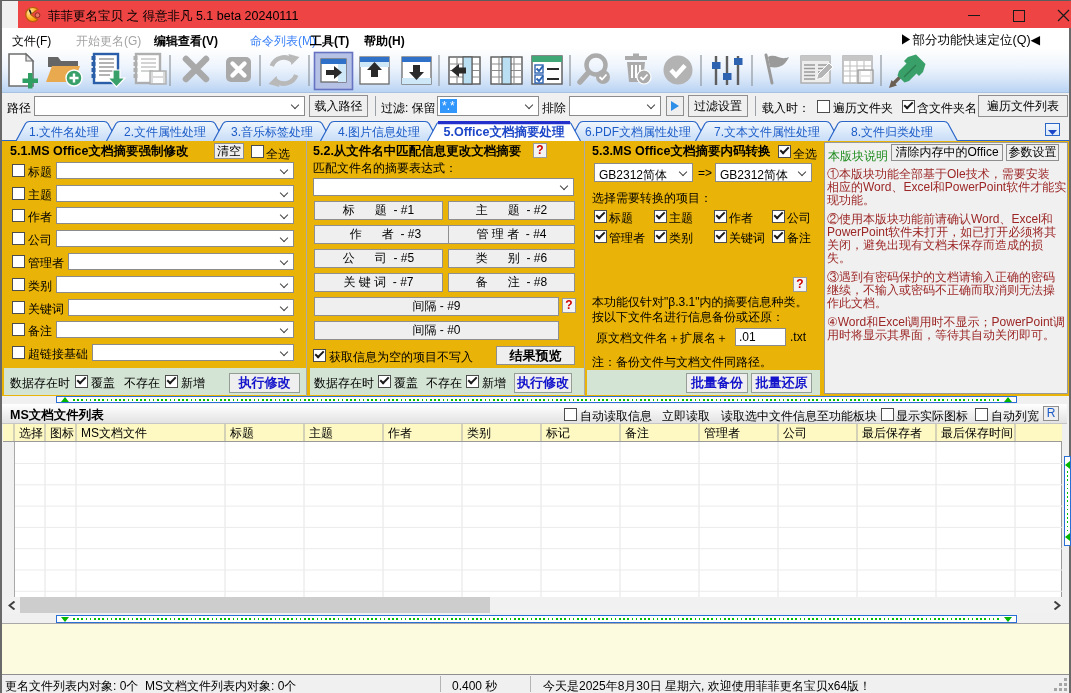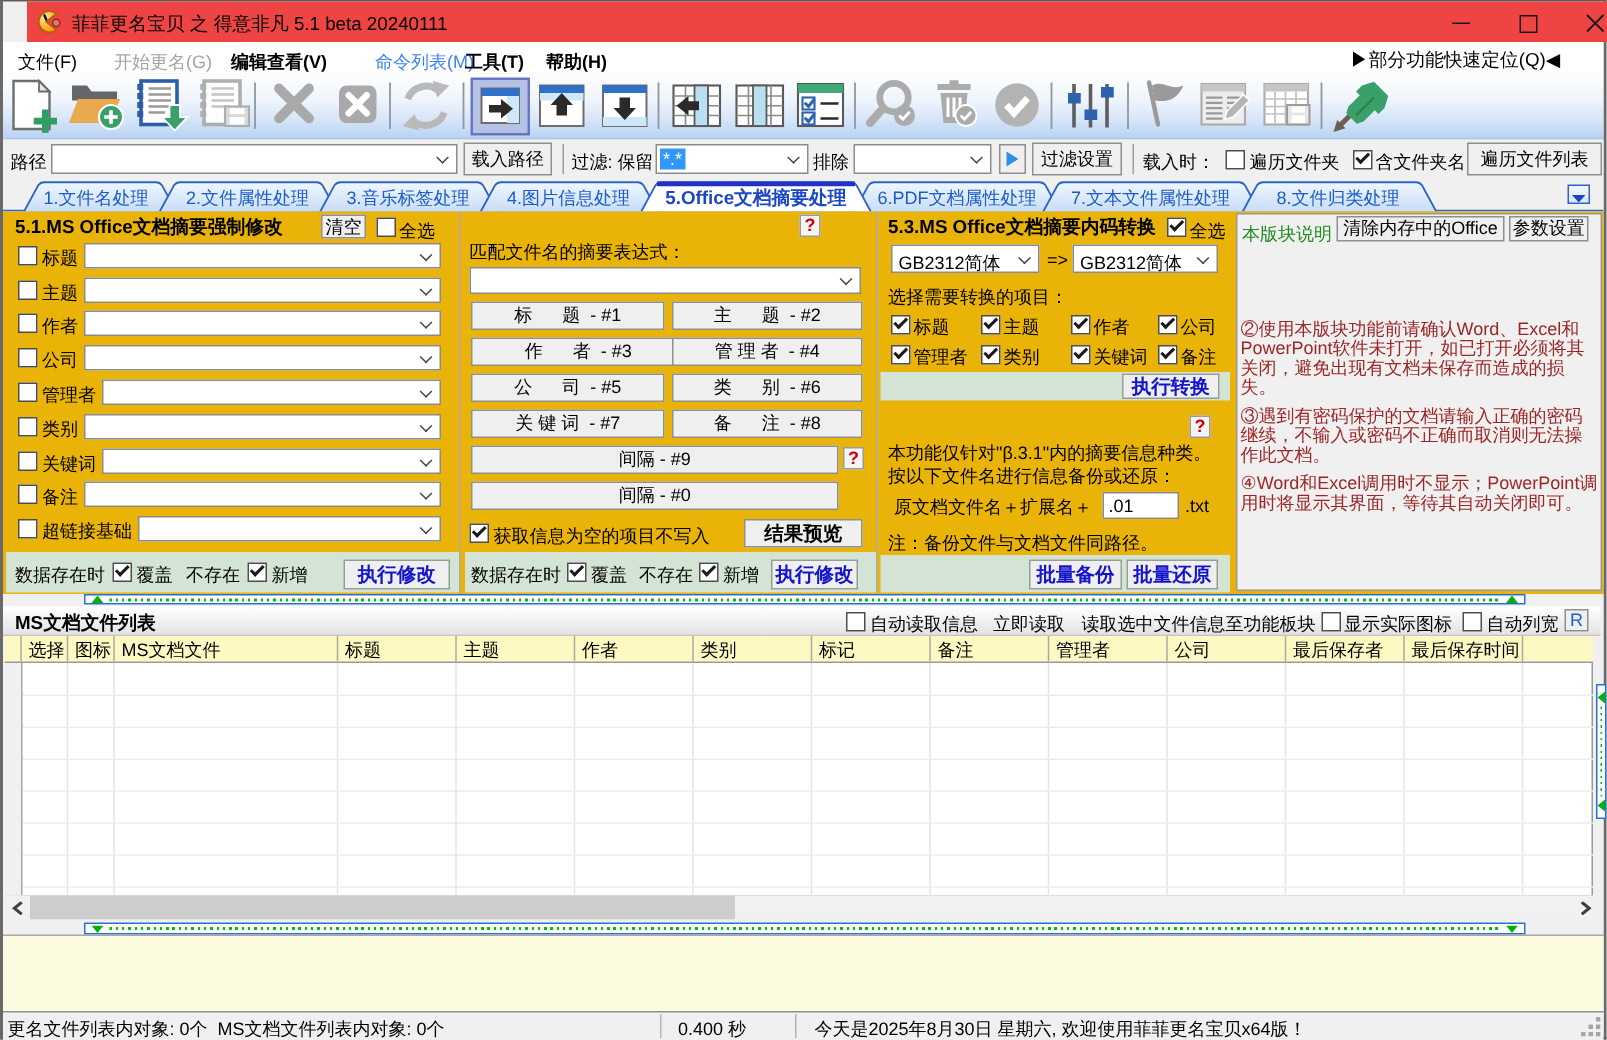--- a/index.html
+++ b/index.html
@@ -349,20 +349,21 @@
   <div class="grn" style="left:2px;top:227px;width:302px;height:27px">
     <div class="lbl" style="left:6px;top:7px">数据存在时</div>
     <div class="cb ck" style="left:71px;top:7px"></div>
         <div class="lbl" style="left:87px;top:7px">覆盖</div>
     <div class="lbl" style="left:120px;top:7px">不存在</div>
     <div class="cb ck" style="left:161px;top:7px"></div>
         <div class="lbl" style="left:177px;top:7px">新增</div>
     <div class="bluebtn" style="left:225px;top:5px;width:71px;height:20px;line-height:18px">执行修改</div>
   </div>
 
+  <div class="lbl" style="left:311px;top:2px;font-weight:bold;font-size:12.5px">5.2.从文件名中匹配信息更改文档摘要</div>
   <div class="hq" style="left:531px;top:2px">?</div>
   <div class="lbl" style="left:311px;top:19px">匹配文件名的摘要表达式：</div>
   <div class="combo" style="left:311px;top:37px;width:261px;height:18px"></div>
   <div class="btn" style="left:312px;top:60px;width:129px;height:19px;line-height:17px">标&nbsp;&nbsp;&nbsp;&nbsp;&nbsp;&nbsp;题&nbsp;&nbsp;- #1</div>
   <div class="btn" style="left:446px;top:60px;width:127px;height:19px;line-height:17px">主&nbsp;&nbsp;&nbsp;&nbsp;&nbsp;&nbsp;题&nbsp;&nbsp;- #2</div>
   <div class="btn" style="left:312px;top:84px;width:143px;height:19px;line-height:17px">作&nbsp;&nbsp;&nbsp;&nbsp;&nbsp;&nbsp;者&nbsp;&nbsp;- #3</div>
   <div class="btn" style="left:446px;top:84px;width:127px;height:19px;line-height:17px">管 理 者&nbsp;&nbsp;- #4</div>
   <div class="btn" style="left:312px;top:108px;width:129px;height:19px;line-height:17px">公&nbsp;&nbsp;&nbsp;&nbsp;&nbsp;&nbsp;司&nbsp;&nbsp;- #5</div>
   <div class="btn" style="left:446px;top:108px;width:127px;height:19px;line-height:17px">类&nbsp;&nbsp;&nbsp;&nbsp;&nbsp;&nbsp;别&nbsp;&nbsp;- #6</div>
   <div class="btn" style="left:312px;top:132px;width:129px;height:19px;line-height:17px">关 键 词&nbsp;&nbsp;- #7</div>
@@ -403,39 +404,37 @@
   <div class="cb ck" style="left:770px;top:69px"></div>
       <div class="lbl" style="left:785px;top:69px">公司</div>
   <div class="cb ck" style="left:592px;top:89px"></div>
       <div class="lbl" style="left:607px;top:89px">管理者</div>
   <div class="cb ck" style="left:652px;top:89px"></div>
       <div class="lbl" style="left:667px;top:89px">类别</div>
   <div class="cb ck" style="left:712px;top:89px"></div>
       <div class="lbl" style="left:727px;top:89px">关键词</div>
   <div class="cb ck" style="left:770px;top:89px"></div>
       <div class="lbl" style="left:785px;top:89px">备注</div>
-  <div class="grn" style="left:585px;top:107px;width:233px;height:19px">
-    <div class="bluebtn" style="left:161px;top:1px;width:65px;height:17px;line-height:15px">执行转换</div>
-  </div>
   <div class="hq" style="left:791px;top:136px">?</div>
   <div class="lbl" style="left:590px;top:153px">本功能仅针对"β.3.1"内的摘要信息种类。</div>
   <div class="lbl" style="left:590px;top:168px">按以下文件名进行信息备份或还原：</div>
   <div class="lbl" style="left:594px;top:189px">原文档文件名＋扩展名＋</div>
   <div class="abs" style="left:733px;top:187px;width:51px;height:18px;background:#fff;border:1px solid #8b8b8b;box-sizing:border-box;line-height:16px;padding-left:3px">.01</div>
   <div class="lbl" style="left:788px;top:189px">.txt</div>
   <div class="lbl" style="left:590px;top:213px">注：备份文件与文档文件同路径。</div>
   <div class="grn" style="left:585px;top:229px;width:233px;height:25px">
     <div class="bluebtn" style="left:99px;top:3px;width:62px;height:20px;line-height:18px">批量备份</div>
     <div class="bluebtn" style="left:164px;top:3px;width:61px;height:20px;line-height:18px">批量还原</div>
   </div>
 
   <div class="abs" style="left:822px;top:1px;width:244px;height:252px;background:#f0f0f0;border:1px solid #9a9a9a;box-sizing:border-box">
     <div class="lbl" style="left:3px;top:5px;color:#1e8c1e;font-size:12px">本版块说明</div>
     <div class="btn" style="left:66px;top:1px;width:112px;height:17px;line-height:15px">清除内存中的Office</div>
     <div class="btn" style="left:181px;top:1px;width:53px;height:17px;line-height:15px">参数设置</div>
+    <div class="abs redtxt" style="left:2px;top:25px;white-space:nowrap;font-size:12px;line-height:13.1px">①本版块功能全部基于Ole技术，需要安装<br>相应的Word、Excel和PowerPoint软件才能实<br>现功能。</div>
     <div class="abs redtxt" style="left:2px;top:70px;white-space:nowrap;font-size:12px;line-height:13.1px">②使用本版块功能前请确认Word、Excel和<br>PowerPoint软件未打开，如已打开必须将其<br>关闭，避免出现有文档未保存而造成的损<br>失。</div>
     <div class="abs redtxt" style="left:2px;top:128px;white-space:nowrap;font-size:12px;line-height:13.1px">③遇到有密码保护的文档请输入正确的密码<br>继续，不输入或密码不正确而取消则无法操<br>作此文档。</div>
     <div class="abs redtxt" style="left:2px;top:173px;white-space:nowrap;font-size:12px;line-height:13.1px">④Word和Excel调用时不显示；PowerPoint调<br>用时将显示其界面，等待其自动关闭即可。</div>
   </div>
 </div>
 
 <div id="listsec" class="abs" style="left:0;top:395px;width:1067px;height:217px;background:#f0f0f0">
 
   <div class="abs" style="left:54px;top:0;width:961px;height:7px;background:#fff;border:1px solid #2a6fd6;box-sizing:border-box">
     <div class="abs" style="left:16px;top:2px;right:16px;height:1.6px;background-image:repeating-linear-gradient(90deg,#00c000 0 1.6px,transparent 1.6px 4.2px)"></div>

